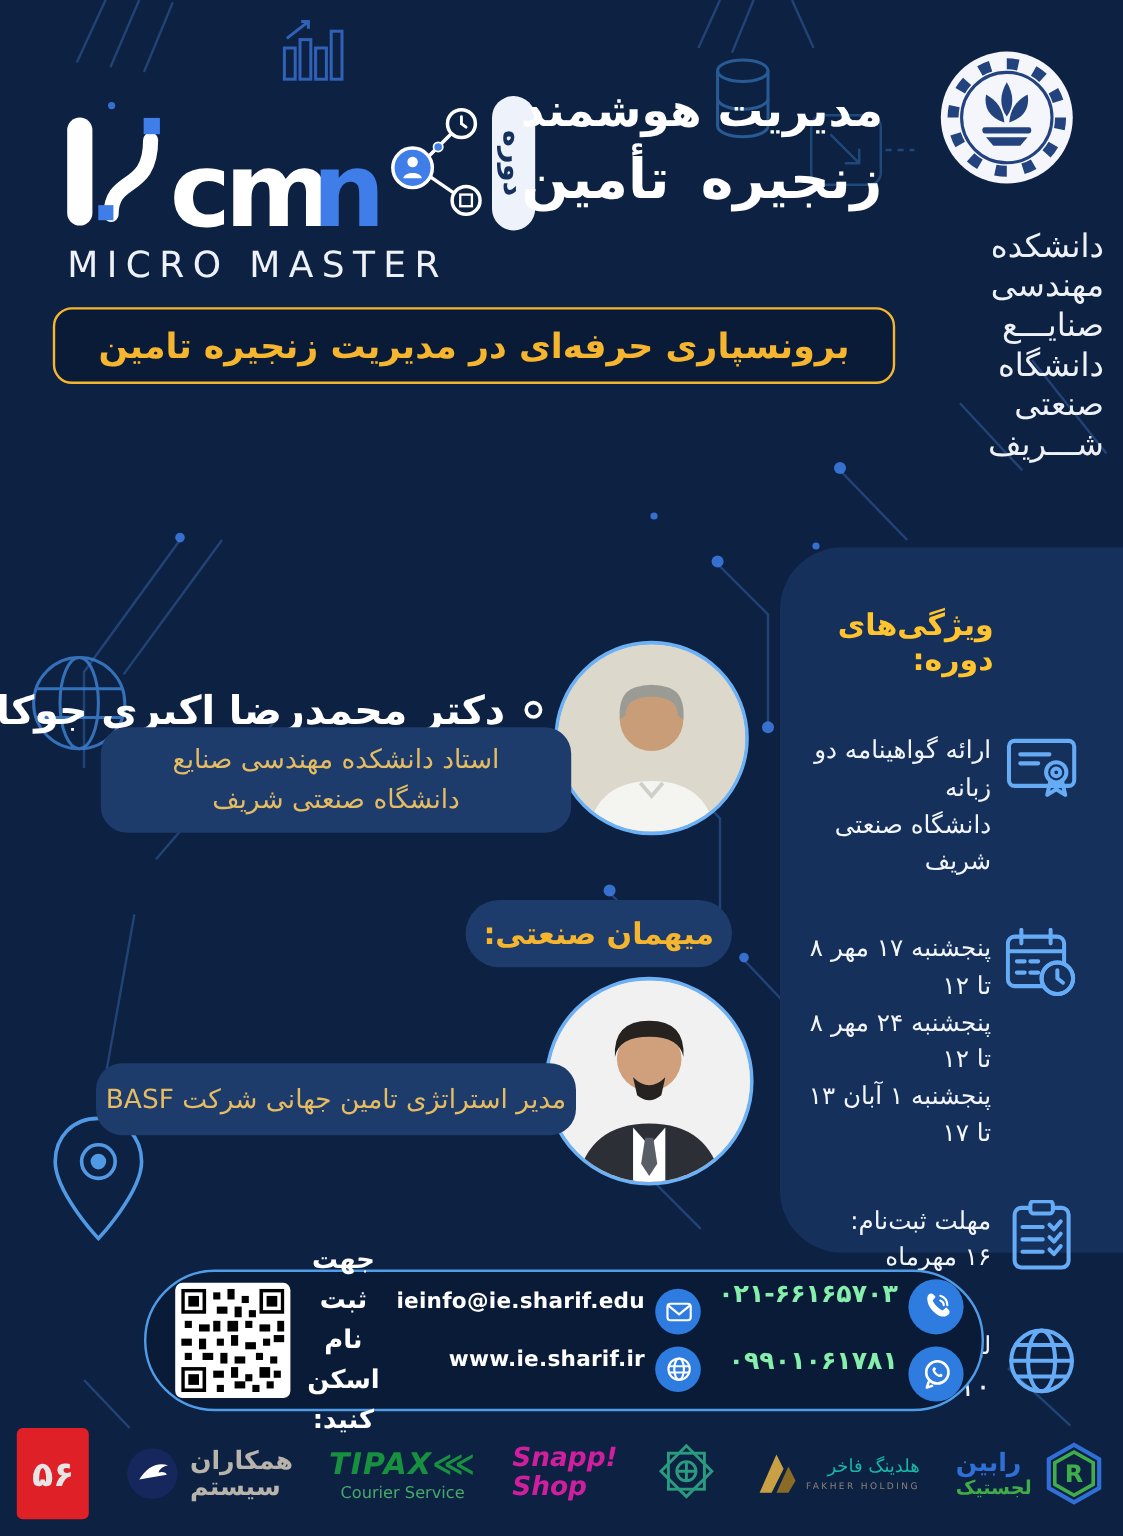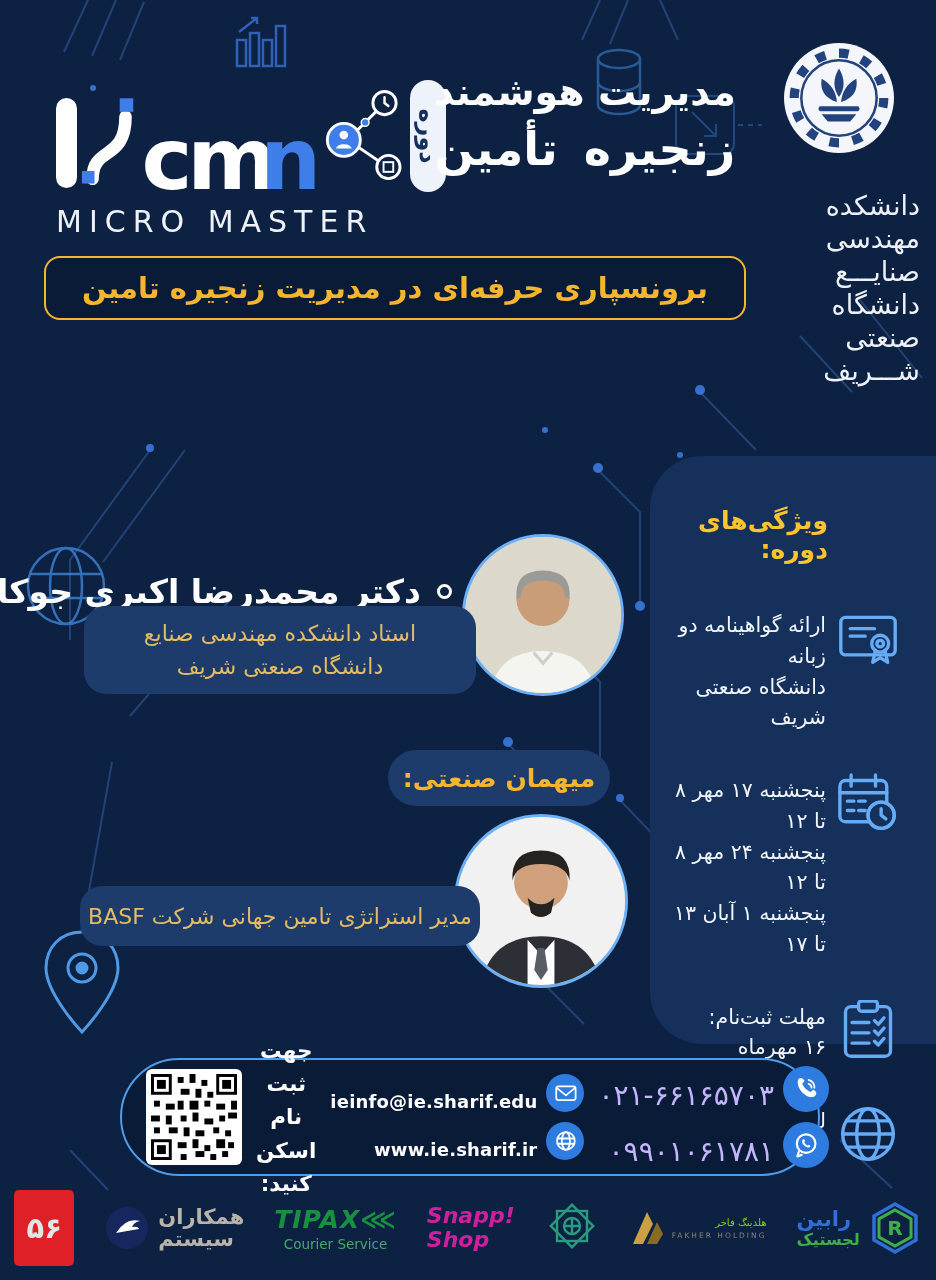--- a/index.html
+++ b/index.html
@@ -69,43 +69,43 @@
   .aff-box.b2{left:80px;top:886px;width:400px;height:60px;}
   .aff-box span{color:var(--gold);font-size:22px;font-weight:500;}
 
   
   .contact{position:absolute;left:120px;top:1058px;width:700px;height:118px;border:2px solid var(--line-blue);
     border-radius:59px;background:#0a1b38;display:flex;align-items:center;padding:16px 24px;gap:14px;}
   .qr{width:96px;height:96px;background:#fff;border-radius:6px;padding:5px;flex:0 0 96px;}
   .qr svg{width:100%;height:100%;display:block;}
   .scan-label{width:118px;direction:rtl;text-align:center;font-size:21.5px;font-weight:700;line-height:1.55;color:#fff;}
   .c-col{display:flex;flex-direction:column;gap:10px;flex:1;}
-  .c-row{display:flex;align-items:flex-end;justify-content:flex-end;gap:9px;}
+  .c-row{display:flex;align-items:flex-start;justify-content:flex-end;gap:9px;}
   .c-row .txt{font-weight:700;color:#fff;font-size:18px;letter-spacing:.2px;}
-  .c-row .num{font-weight:400;color:#c4b5fd;font-size:28px;direction:ltr;}
+  .c-row .num{font-weight:700;color:#86efac;font-size:21px;direction:ltr;}
   .c-circle{border-radius:50%;background:var(--circle-blue);display:flex;align-items:center;justify-content:center;flex:0 0 auto;}
   .c-circle.sm{width:38px;height:38px;}
   .c-circle.lg{width:46px;height:46px;}
   .c-circle svg{width:68%;height:68%;stroke:#fff;fill:none;stroke-width:2.2;stroke-linecap:round;stroke-linejoin:round;}
 
   
   .sponsors{position:absolute;left:0;top:1190px;width:936px;display:flex;justify-content:center;align-items:center;gap:30px;}
   .sp-red{width:60px;height:76px;background:#e02027;border-radius:5px;display:flex;align-items:center;justify-content:center;
     color:#e5e5e5;font-size:29px;font-weight:700;}
   .sp-hamkaran{display:flex;align-items:center;gap:8px;}
   .sp-hamkaran .emb{width:46px;height:46px;}
   .sp-hamkaran .tx{direction:rtl;text-align:left;color:#b9b4ab;font-weight:700;font-size:21px;line-height:1.05;}
   .sp-tipax{text-align:center;}
   .sp-tipax .t{color:#17913f;font-size:25px;font-weight:800;font-style:italic;letter-spacing:1px;}
   .sp-tipax .s{color:#46a96a;font-size:13.5px;margin-top:2px;}
   .sp-snapp{color:#cf1f9e;font-weight:800;font-size:22px;line-height:1.1;font-style:italic;}
   .sp-emblem svg{width:54px;height:54px;stroke:#2a9b7f;fill:none;stroke-width:2.4;}
   .sp-fakher{display:flex;align-items:center;gap:7px;}
   .sp-fakher .mark{width:36px;height:40px;}
-  .sp-fakher .tx1{color:#84cc16;font-size:10px;direction:rtl;}
+  .sp-fakher .tx1{color:#14b8a6;font-size:15px;direction:rtl;}
   .sp-fakher .tx2{color:#8a8376;font-size:7.5px;letter-spacing:2px;margin-top:3px;}
   .sp-rabin{display:flex;align-items:center;gap:8px;}
   .sp-rabin .tx{direction:rtl;text-align:left;line-height:1.1;}
   .sp-rabin .r1{color:#2f6fd6;font-weight:800;font-size:21px;}
   .sp-rabin .r2{color:#3fae49;font-weight:700;font-size:16px;}
   .sp-rabin svg{width:54px;height:54px;}
 </style>
 </head>
 <body>
 

